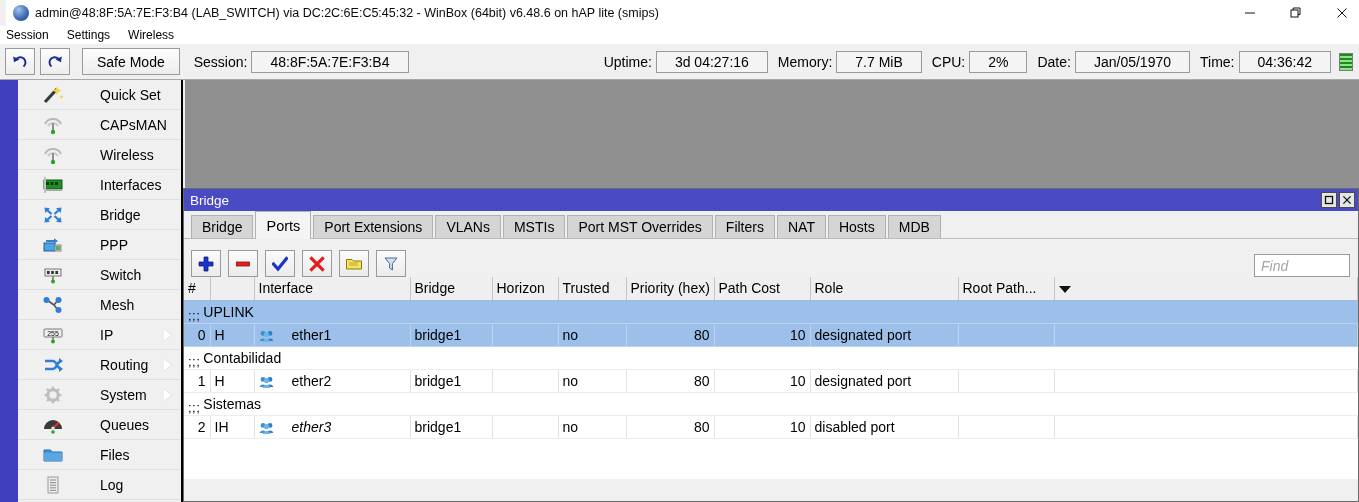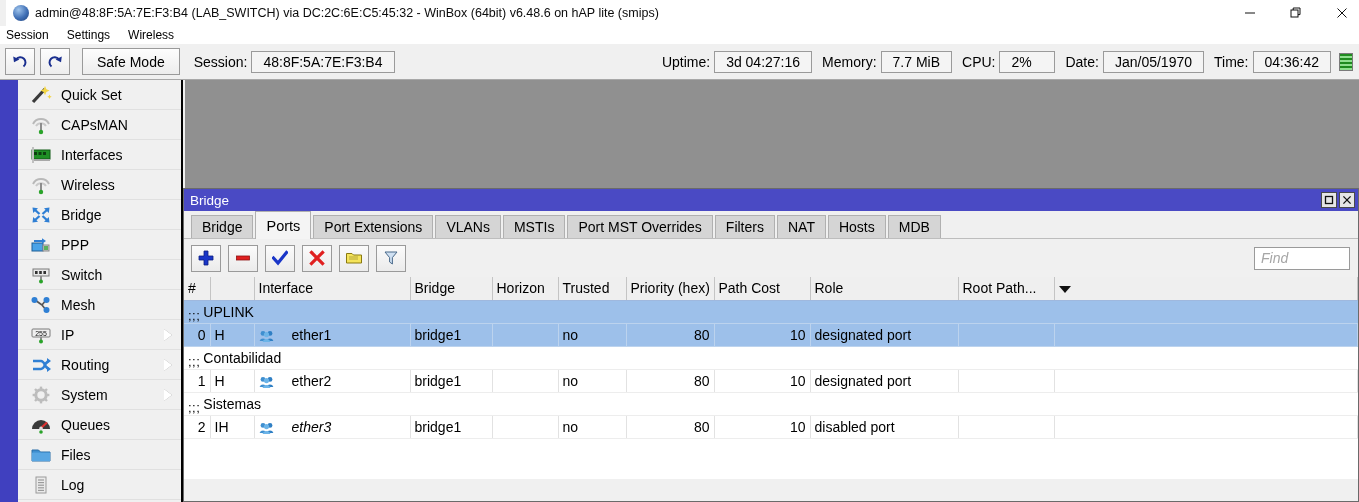--- a/index.html
+++ b/index.html
@@ -56,21 +56,21 @@
   }
   #safe-mode-btn {
     margin-left:12px; height:27px; padding:0 14px;
     background:linear-gradient(#fdfdfd,#ededed);
     border:1px solid #9a9a9a;
     display:flex; align-items:center; justify-content:center;
     font-size:14px;
   }
   .tb-label { margin-left:14px; font-size:14px; white-space:nowrap; }
   .tb-field {
-    height:22px; padding:0 11px; margin-left:4px;
+    height:22px; padding:0 18px; margin-left:4px;
     border:1px solid #9a9a9a; background:#f4f4f4;
     display:flex; align-items:center; font-size:14px; white-space:nowrap;text-align:right;
   }
   #status-right { margin-left:auto; display:flex; align-items:center; padding-right:6px; }
   #status-right .tb-label { margin-left:10px; }
   #led {
     width:14px; height:18px; margin-left:8px; background:#ffffff;
     border:1px solid #7a7a7a;
     background-image: repeating-linear-gradient(#1f8b1f 0 2px, #8fe08f 2px 4px);
   }
@@ -82,21 +82,21 @@
     border-right:2px solid #000;
   }
   #sidebar-strip {
     position:absolute; left:0; top:0; width:18px; height:422px;
     background:#4040bf;
   }
   #sidebar-list { position:absolute; left:18px; top:0; width:163px; height:422px; }
   .side-item {
     height:30px; display:flex; align-items:center;
     border-bottom:1px solid #e0e0e0;
-    padding-left:12px; position:relative;
+    padding-left:24px; position:relative;gap:27px;
   }
   .side-icon { width:22px; height:20px; flex:none; margin-right:9px; position:relative; }
   .side-label { font-size:14px; color:#000; }
   .side-arrow {
     position:absolute; right:9px; top:50%; transform:translateY(-50%);
     width:0;height:0;border-top:6px solid transparent;border-bottom:6px solid transparent;
     border-left:8px solid #ffffff; filter:drop-shadow(0 0 0.6px #8a8a8a);
   }
 
   
@@ -132,21 +132,21 @@
     background:#d5d5d5; border:1px solid #b0b0b0; border-bottom:none;
     display:flex; align-items:center; font-size:14px; color:#000;
   }
   .tab.active {
     height:28px; background:#f4f4f4; border-color:#b0b0b0;
     font-size:14.5px; margin-bottom:-1px; z-index:2;
   }
 
   
   #win-toolbar {
-    height:38px; background:#f0f0f0; display:flex; align-items:center;
+    height:38px; background:#f0f0f0; display:flex; align-items:flex-end;
     padding-left:7px;
   }
   .wtb {
     width:30px; height:27px; margin-right:7px;
     background:linear-gradient(#fbfbfb,#ebebeb); border:1px solid #9a9a9a;
     display:flex; align-items:center; justify-content:center;
   }
   #find-box {
     margin-left:auto; margin-right:8px;
     width:96px; height:23px; border:1px solid #9a9a9a; background:#fff;
@@ -278,41 +278,41 @@
           <line x1="11" y1="8" x2="11" y2="17" stroke="#8d8d8d" stroke-width="2"></line>
           <circle cx="11" cy="17" r="2.2" fill="#2aa32a"></circle>
         </svg>
       </span>
       <span class="side-label">CAPsMAN</span>
     </div>
 
     <div class="side-item">
       <span class="side-icon">
         <svg width="22" height="20" viewBox="0 0 22 20">
+          <path d="M3 9 A9 9 0 0 1 19 9" fill="none" stroke="#b9b9b9" stroke-width="2"></path>
+          <path d="M6 11 A6 6 0 0 1 16 11" fill="none" stroke="#cacaca" stroke-width="2"></path>
+          <line x1="11" y1="8" x2="11" y2="17" stroke="#8d8d8d" stroke-width="2"></line>
+          <circle cx="11" cy="17" r="2.2" fill="#2aa32a"></circle>
+        </svg>
+      </span>
+      <span class="side-label">Wireless</span>
+    </div>
+
+    <div class="side-item">
+      <span class="side-icon">
+        <svg width="22" height="20" viewBox="0 0 22 20">
           <rect x="2" y="5" width="18" height="9" fill="#1f8f24" stroke="#115a15"></rect>
           <rect x="4" y="7" width="3" height="3" fill="#0d3f10"></rect>
           <rect x="8.5" y="7" width="3" height="3" fill="#0d3f10"></rect>
           <rect x="13" y="7" width="3" height="3" fill="#0d3f10"></rect>
           <rect x="2" y="14" width="18" height="2" fill="#a8a8a8"></rect>
           <rect x="2" y="2" width="2" height="16" fill="#c0c0c0"></rect>
         </svg>
       </span>
       <span class="side-label">Interfaces</span>
-    </div>
-
-    <div class="side-item">
-      <span class="side-icon">
-        <svg width="22" height="20" viewBox="0 0 22 20">
-          <path d="M3 9 A9 9 0 0 1 19 9" fill="none" stroke="#b9b9b9" stroke-width="2"></path>
-          <path d="M6 11 A6 6 0 0 1 16 11" fill="none" stroke="#cacaca" stroke-width="2"></path>
-          <line x1="11" y1="8" x2="11" y2="17" stroke="#8d8d8d" stroke-width="2"></line>
-          <circle cx="11" cy="17" r="2.2" fill="#2aa32a"></circle>
-        </svg>
-      </span>
-      <span class="side-label">Wireless</span>
     </div>
 
     <div class="side-item">
       <span class="side-icon">
         <svg width="22" height="20" viewBox="0 0 22 20">
           <g stroke="#2f7fd4" stroke-width="2.3" fill="none">
             <line x1="4" y1="4" x2="9.5" y2="9"></line>
               <line x1="18" y1="4" x2="12.5" y2="9"></line>
             <line x1="4" y1="16" x2="9.5" y2="11"></line>
               <line x1="18" y1="16" x2="12.5" y2="11"></line>

